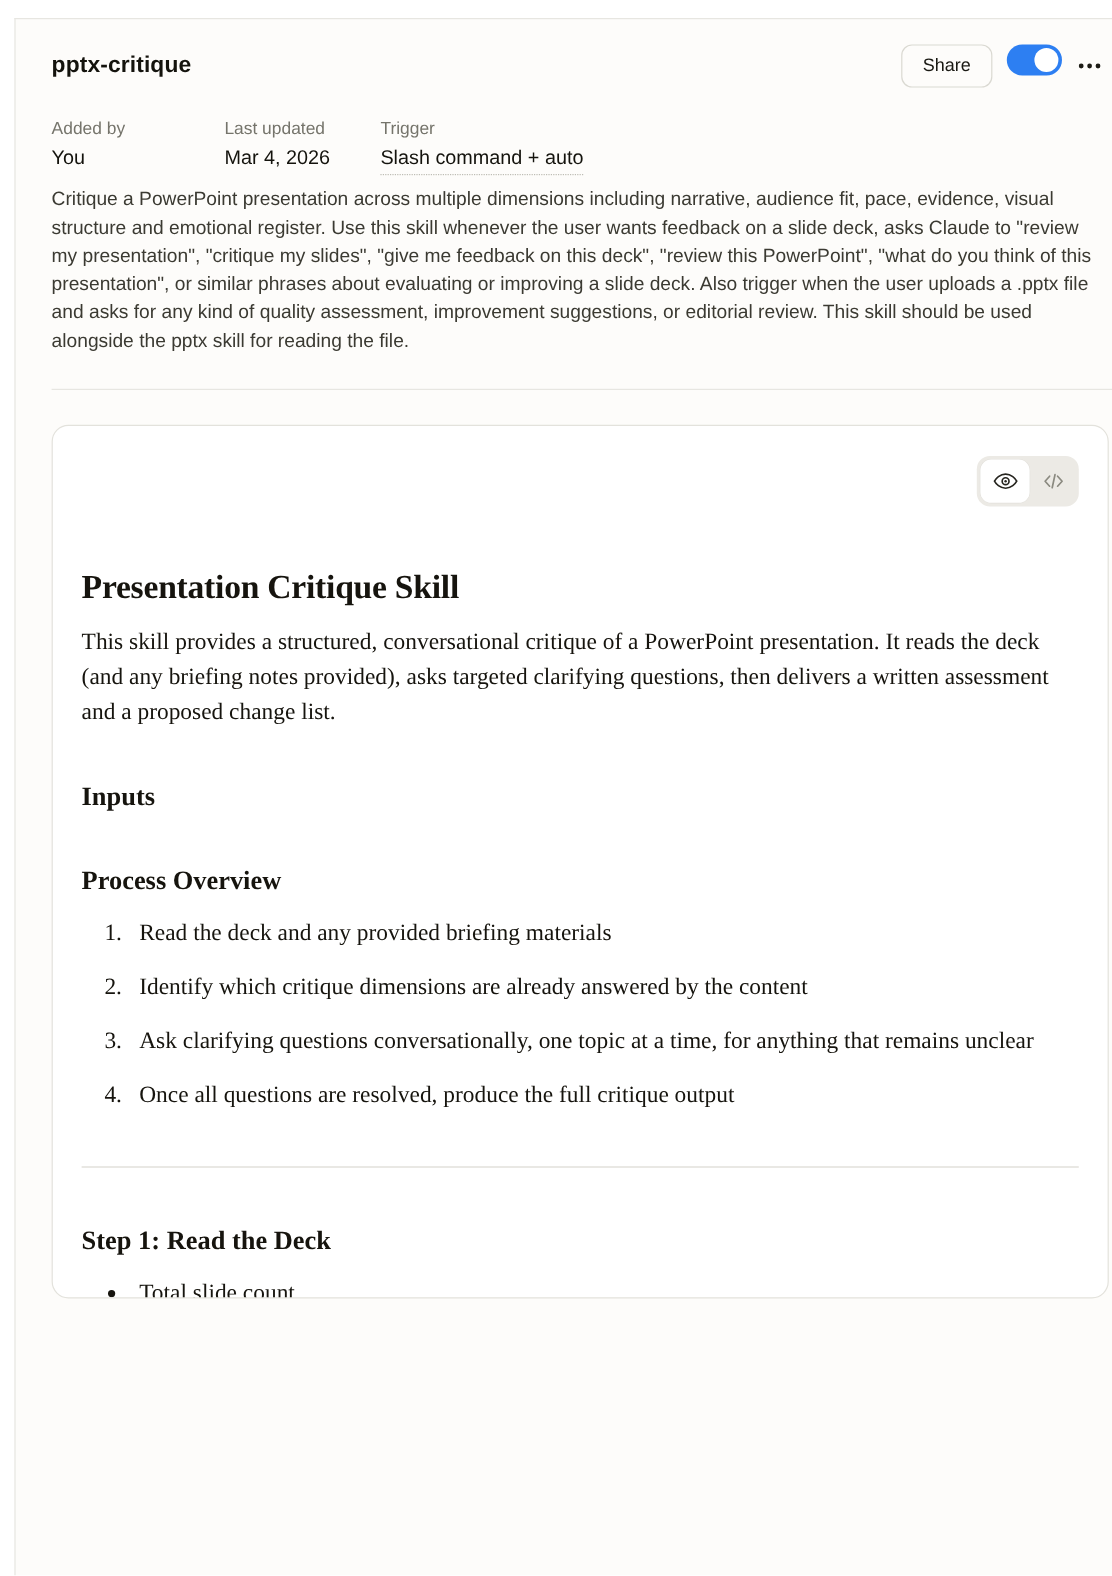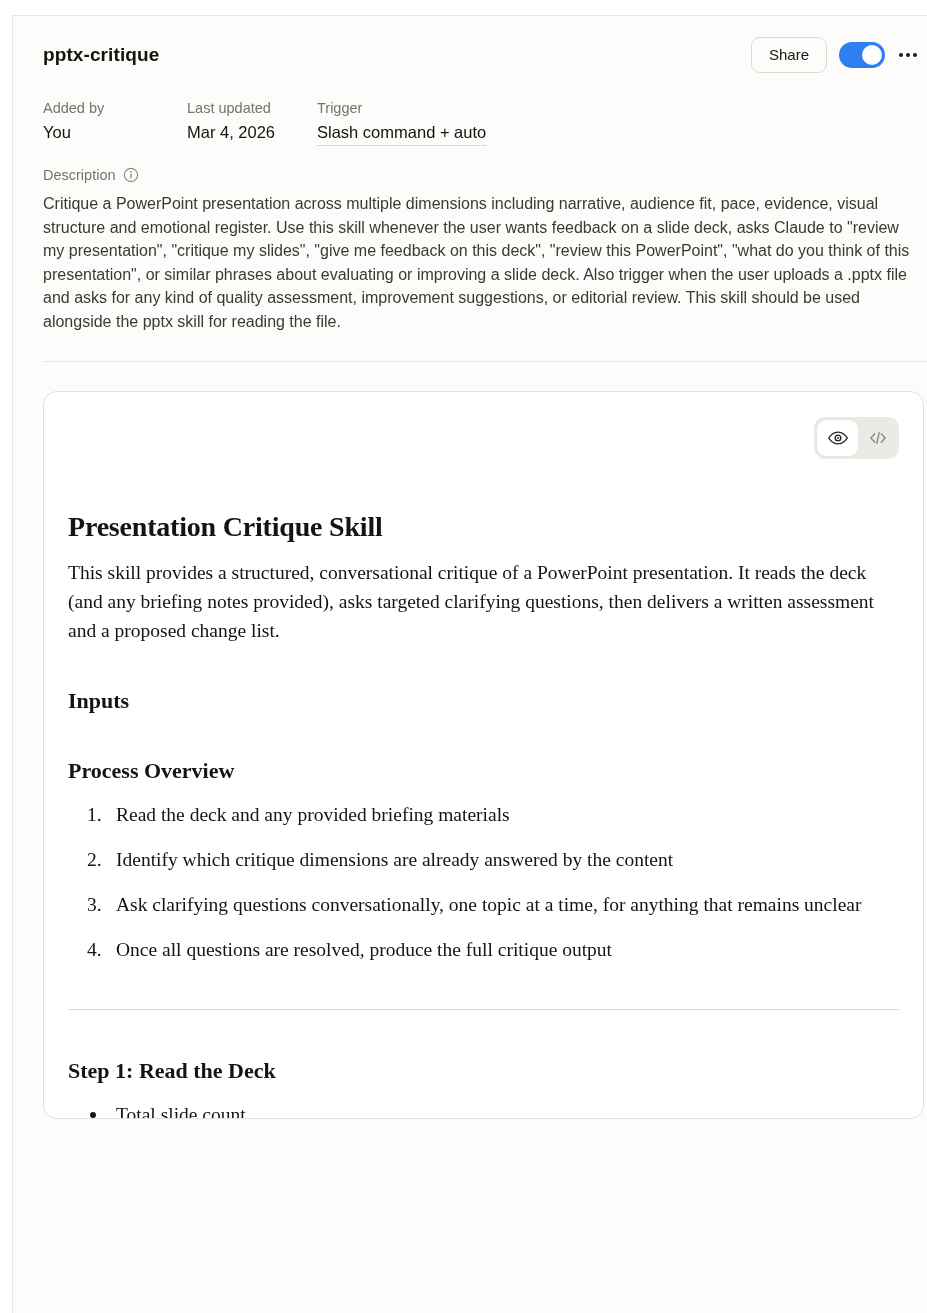--- a/index.html
+++ b/index.html
@@ -16,21 +16,21 @@
     background:#fdfcfa;
     border-top:1px solid #e7e6e1;
     border-left:1px solid #e7e6e1;
   }
   
   .hdr-row {
     display:flex; align-items:center; justify-content:space-between;
     padding:21px 8px 0 30px;
   }
   .skill-title { font-size:19px; font-weight:700; letter-spacing:.1px; color:#14130d; }
-  .hdr-controls { display:flex; align-items:center; gap:12px; }
+  .hdr-controls { display:flex; gap:12px; }
   .share-btn {
     font-family:inherit; font-size:15px; color:#1a1913;
     background:transparent; border:1px solid #dad9d2; border-radius:9px;
     padding:8px 17px; cursor:pointer; line-height:18px;
   }
   .toggle {
     width:46px; height:26px; border-radius:13px; background:#2d7ff2;
     position:relative; cursor:pointer; flex:0 0 auto;
   }
   .toggle .knob {
@@ -128,28 +128,20 @@
     <div class="meta-col2">
       <div class="meta-label">Last updated</div>
       <div class="meta-value">Mar 4, 2026</div>
     </div>
     <div>
       <div class="meta-label">Trigger</div>
       <div class="meta-value"><span class="dotted-underline">Slash command + auto</span></div>
     </div>
   </div>
 
-  <div class="desc-label-row">
-    <span class="meta-label">Description</span>
-    <svg class="info-icon" width="16" height="16" viewBox="0 0 16 16">
-      <circle cx="8" cy="8" r="6.6" fill="none" stroke="#8a897f" stroke-width="1.1"></circle>
-      <circle cx="8" cy="4.9" r="0.85" fill="#8a897f"></circle>
-      <rect x="7.35" y="6.7" width="1.3" height="4.6" rx="0.6" fill="#8a897f"></rect>
-    </svg>
-  </div>
   <div class="desc-text">Critique a PowerPoint presentation across multiple dimensions including narrative, audience fit, pace, evidence, visual structure and emotional register. Use this skill whenever the user wants feedback on a slide deck, asks Claude to "review my presentation", "critique my slides", "give me feedback on this deck", "review this PowerPoint", "what do you think of this presentation", or similar phrases about evaluating or improving a slide deck. Also trigger when the user uploads a .pptx file and asks for any kind of quality assessment, improvement suggestions, or editorial review. This skill should be used alongside the pptx skill for reading the file.</div>
 
   <div class="divider"></div>
 
   <div class="card">
 
     <div class="card-toolbar">
       <div class="seg-control">
         <button class="seg-btn active" aria-label="preview">
           <svg width="22" height="22" viewBox="0 0 24 24" fill="none" stroke="#26251f" stroke-width="1.5">

